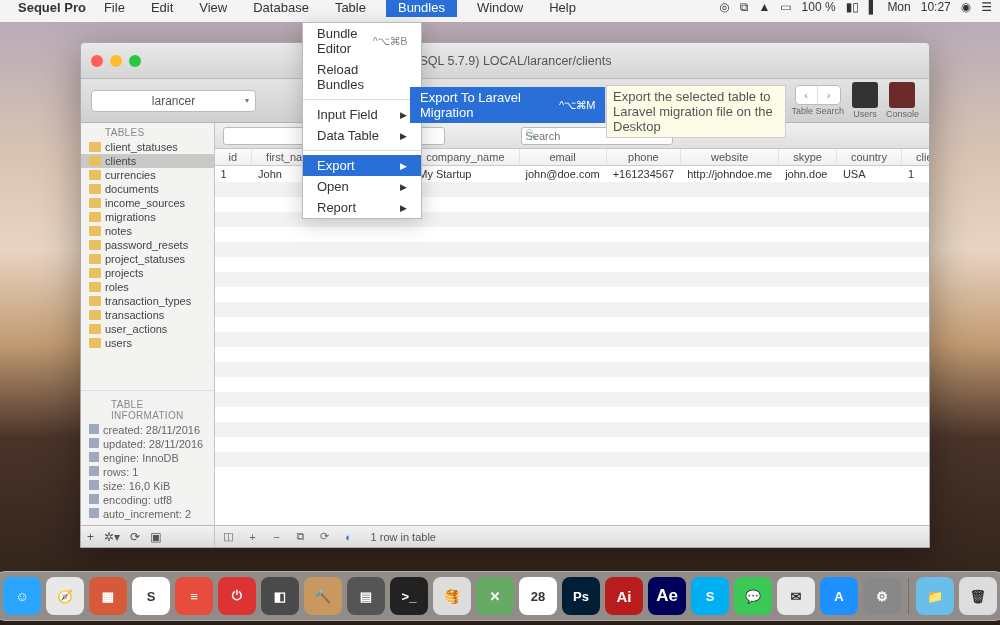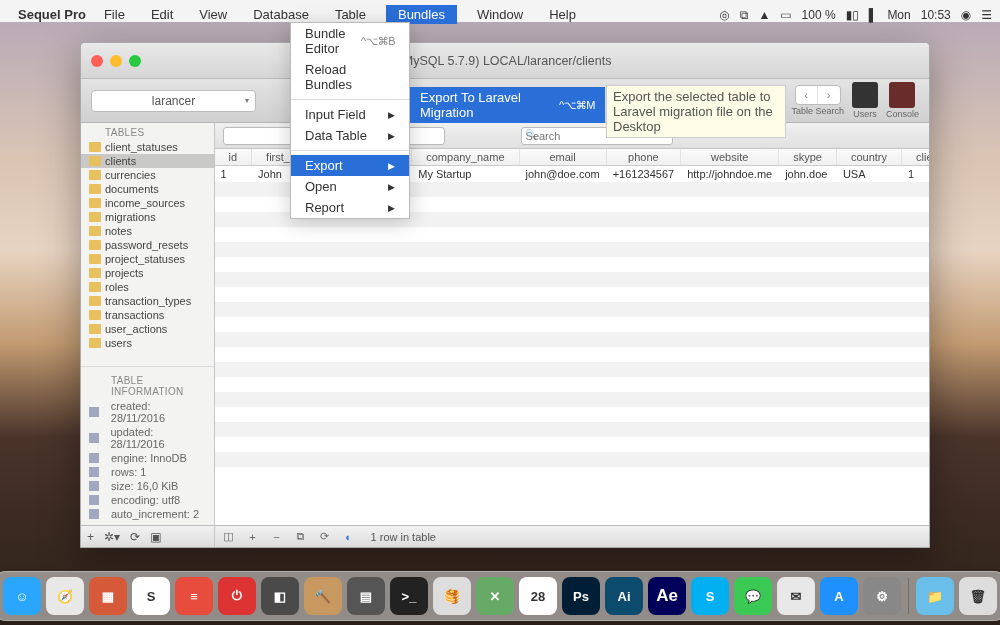--- a/index.html
+++ b/index.html
@@ -1,24 +1,24 @@
 <!DOCTYPE html>
 <html><head>
 <meta charset="utf-8">
 <style>
 * { margin: 0; padding: 0; box-sizing: border-box; font-family: -apple-system, "Helvetica Neue", Arial, sans-serif; }
 body { width: 1000px; height: 625px; overflow: hidden; background: linear-gradient(180deg,#b4a7b8 0%,#d9c4b4 25%,#e8d4c2 40%,#c29b72 55%,#4a342a 70%,#2a1f18 100%); position: relative; }
-.menubar { height: 22px; background: rgba(248,248,248,0.95); display: flex; align-items: flex-end; font-size: 13px; color:#333; padding: 0 8px; position: relative; z-index: 100; }
+.menubar { height: 22px; background: rgba(248,248,248,0.95); display: flex; align-items: flex-start; font-size: 13px; color:#333; padding: 0 8px; position: relative; z-index: 100; }
 .menubar .apple { font-size: 14px; margin-right: 10px; }
 .menubar .appname { font-weight: 600; margin-right: 12px; }
 .menubar .mitem { margin-right: 14px; cursor: default; padding: 2px 6px; }
 .menubar .mitem.open { background:#2a6fd8; color:#fff; border-radius: 0; padding: 2px 12px; }
 .menubar .right { margin-left: auto; display: flex; align-items: center; gap: 10px; font-size: 12px; }
 .menubar .right span { display:inline-block; }
-.dropdown { position: absolute; top: 22px; left: 290px; width: 120px; background:#fff; border: 0.5px solid #bbb; box-shadow: 0 4px 20px rgba(0,0,0,0.2); font-size: 13px; z-index: 200; }
+.dropdown { position: absolute; top: 22px; left: 302px; width: 120px; background:#fff; border: 0.5px solid #bbb; box-shadow: 0 4px 20px rgba(0,0,0,0.2); font-size: 13px; z-index: 200; }
 .dropdown .drow { padding: 3px 14px; display:flex; align-items:center; justify-content: space-between; color:#333; }
 .dropdown .drow.sel { background:#2a6fd8; color:#fff; }
 .dropdown .sep { height:1px; background:#ddd; margin:4px 0; }
 .dropdown .arrow { font-size: 9px; }
 .dropdown .kb { font-size: 11px; color:#888; letter-spacing: -0.5px;}
 .submenu { position:absolute; top: 87px; left: 410px; background:#2a6fd8; color:#fff; font-size:13px; padding: 3px 10px; display:flex; align-items:center; gap: 20px; z-index:201; width: 195px; justify-content: space-between;}
 .submenu .kb { font-size: 11px; letter-spacing: -0.5px; }
 .tooltip { position:absolute; top:85px; left: 606px; background:#fdfde7; border:0.5px solid #ccc; font-size:13px; padding: 3px 6px; width: 180px; color:#555; z-index: 202;}
 .window { position:absolute; top:42px; left:80px; width:850px; height:506px; background:#ececec; border:0.5px solid #aaa; border-radius: 5px 5px 0 0; box-shadow: 0 10px 40px rgba(0,0,0,0.35); display:flex; flex-direction:column; overflow:hidden; z-index: 50;}
 .titlebar { height: 36px; background: linear-gradient(#e9e9e9,#d5d5d5); border-bottom:1px solid #bbb; display:flex; align-items:center; padding: 0 10px; position: relative; }
@@ -40,21 +40,21 @@
 .trblock { display:flex; flex-direction:column; align-items:center; gap:1px;}
 .subbar { height:20px; background:linear-gradient(#f2f2f2,#e0e0e0); border-bottom:1px solid #c5c5c5; display:flex; align-items:center; font-size:10.5px; color:#666;}
 .subbar .lab { flex:0 0 190px; text-align:center; }
 .body { flex:1; display:flex; overflow:hidden; }
 .sidebar { width:190px; background:#f3f3f1; border-right:1px solid #c5c5c5; display:flex; flex-direction:column; font-size:11px; color:#444;}
 .sidebar .hdr { font-size:10px; color:#888; padding: 4px 24px 2px; letter-spacing:0.3px;}
 .sidebar .tbl { padding: 1px 8px 1px 8px; display:flex; align-items:center; gap:4px; cursor:default;}
 .sidebar .tbl.sel { background:#c9c9c7; }
 .sidebar .folder { width:12px; height:10px; background:#e8c060; border-radius:1px; display:inline-block;}
 .sidebar .info { margin-top:auto; border-top:1px solid #ddd; padding: 4px 6px;}
-.sidebar .infrow { padding:1px 2px; display:flex; align-items:center; gap:12px; color:#666;}
+.sidebar .infrow { padding:1px 2px; display:flex; align-items:flex-start; gap:4px; color:#666;}
 .sidebar .infic { width:10px; height:10px; background:#a0a8c0; display:inline-block;}
 .main { flex:1; display:flex; flex-direction:column; background:#fff;}
 .filterbar { height:26px; background:linear-gradient(#f0f0f0,#e0e0e0); border-bottom:1px solid #c5c5c5; display:flex; align-items:center; padding:0 8px; gap:6px;}
 .filterbar select,.filterbar input { height:18px; font-size:11px; border:1px solid #bbb; border-radius:3px; padding:0 4px; background:#fff;}
 .filterbar .search { flex:1; }
 .filterbar .searchwrap { position:relative; flex:1; margin-left: 70px;}
 .filterbar .searchwrap::before { content:"🔍"; position:absolute; left:5px; top:3px; font-size:10px; opacity:0.5;}
 .tablewrap { flex:1; overflow:auto; font-size:11px;}
 table { width:100%; border-collapse:collapse;}
 th { background:linear-gradient(#fbfbfb,#efefef); border-bottom:1px solid #ccc; border-right:1px solid #e3e3e3; text-align:center; font-weight:400; color:#555; padding:2px 14px; font-size:11px; white-space:nowrap;}
@@ -81,21 +81,21 @@
   <span id="menu-items"><span class="mitem">File</span><span class="mitem">Edit</span><span class="mitem">View</span><span class="mitem">Database</span><span class="mitem">Table</span><span class="mitem open">Bundles</span><span class="mitem">Window</span><span class="mitem">Help</span></span>
   <div class="right">
     <span>◎</span>
     <span>⧉</span>
     <span>▲</span>
     <span>▭</span>
     <span>100 %</span>
     <span>▮▯</span>
     <span>▌</span>
     <span>Mon</span>
-    <span>10:53</span>
+    <span>10:27</span>
     <span>◉</span>
     <span>☰</span>
   </div>
 </div>
 
 <div class="dropdown" id="dropdown">
     <div class="drow">
       <span>Bundle Editor</span>
       <span class="kb">^⌥⌘B</span>
     </div>
@@ -398,21 +398,21 @@
     <div class="dicon" style="background: rgb(231, 76, 60); color: rgb(255, 255, 255); font-size: 13px; font-weight: 600;">≡</div>
     <div class="dicon" style="background: rgb(221, 51, 51); color: rgb(255, 255, 255); font-size: 13px; font-weight: 600;">⏻</div>
     <div class="dicon" style="background: rgb(74, 74, 74); color: rgb(255, 255, 255); font-size: 13px; font-weight: 600;">◧</div>
     <div class="dicon" style="background: rgb(199, 152, 96); color: rgb(255, 255, 255); font-size: 13px; font-weight: 600;">🔨</div>
     <div class="dicon" style="background: rgb(85, 85, 85); color: rgb(255, 255, 255); font-size: 13px; font-weight: 600;">▤</div>
     <div class="dicon" style="background: rgb(34, 34, 34); color: rgb(255, 255, 255); font-size: 13px; font-weight: 600;">&gt;_</div>
     <div class="dicon" style="background: rgb(221, 221, 221); color: rgb(51, 51, 51); font-size: 13px; font-weight: 600;">🥞</div>
     <div class="dicon" style="background: rgb(102, 170, 102); color: rgb(255, 255, 255); font-size: 13px; font-weight: 600;">✕</div>
     <div class="dicon" style="background: rgb(255, 255, 255); color: rgb(51, 51, 51); font-size: 13px; font-weight: 600;">28</div>
     <div class="dicon" style="background: rgb(0, 30, 54); color: rgb(255, 255, 255); font-size: 13px; font-weight: 600;">Ps</div>
-    <div class="dicon" style="background: #0c4a6e; color: rgb(255, 255, 255); font-size: 13px; font-weight: 600;">Ai</div>
+    <div class="dicon" style="background: #b91c1c; color: rgb(255, 255, 255); font-size: 15px; font-weight: 600;">Ai</div>
     <div class="dicon" style="background: rgb(0, 0, 91); color: rgb(255, 255, 255); font-size: 17px; font-weight: 600;">Ae</div>
     <div class="dicon" style="background: rgb(0, 175, 240); color: rgb(255, 255, 255); font-size: 13px; font-weight: 600;">S</div>
     <div class="dicon" style="background: rgb(58, 201, 84); color: rgb(255, 255, 255); font-size: 13px; font-weight: 600;">💬</div>
     <div class="dicon" style="background: rgb(232, 232, 232); color: rgb(51, 51, 51); font-size: 13px; font-weight: 600;">✉</div>
     <div class="dicon" style="background: rgb(30, 144, 255); color: rgb(255, 255, 255); font-size: 13px; font-weight: 600;">A</div>
     <div class="dicon" style="background: rgb(136, 136, 136); color: rgb(255, 255, 255); font-size: 13px; font-weight: 600;">⚙</div>
     <div class="dsep"></div>
     <div class="dicon" style="background: rgb(106, 191, 234); color: rgb(255, 255, 255); font-size: 13px; font-weight: 600;">📁</div>
     <div class="dicon" style="background: rgb(221, 221, 221); color: rgb(51, 51, 51); font-size: 13px; font-weight: 600;">🗑</div>
   </div>

